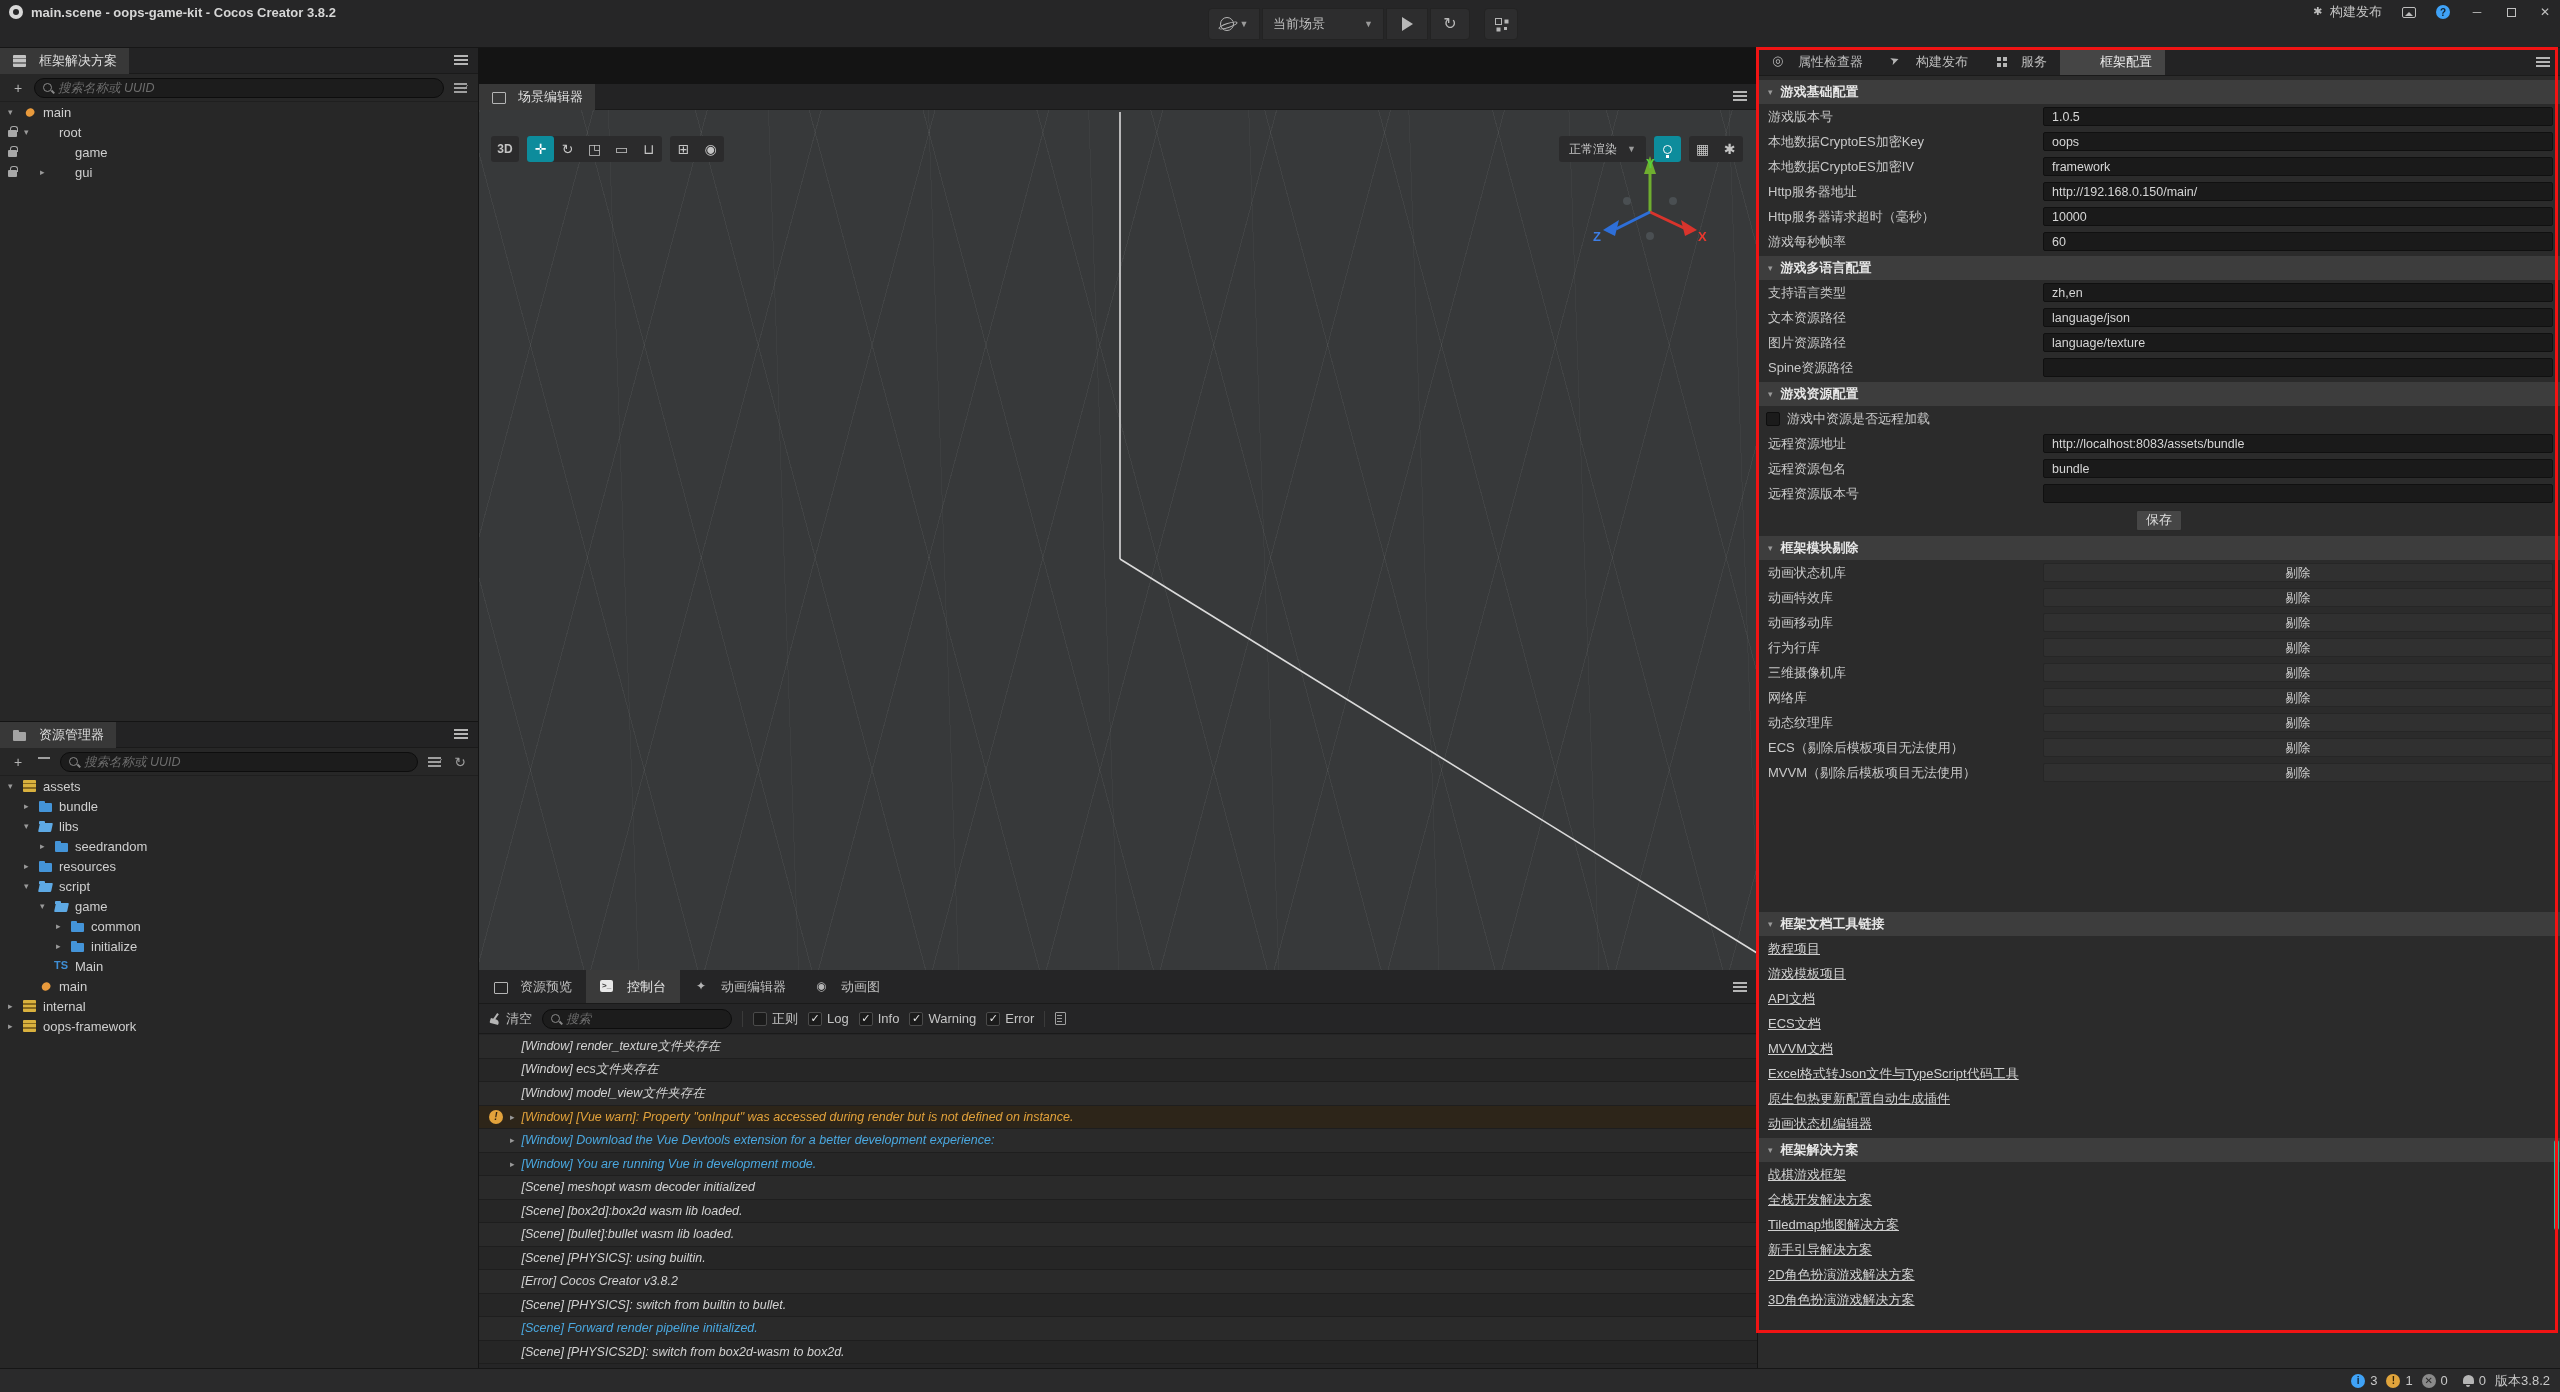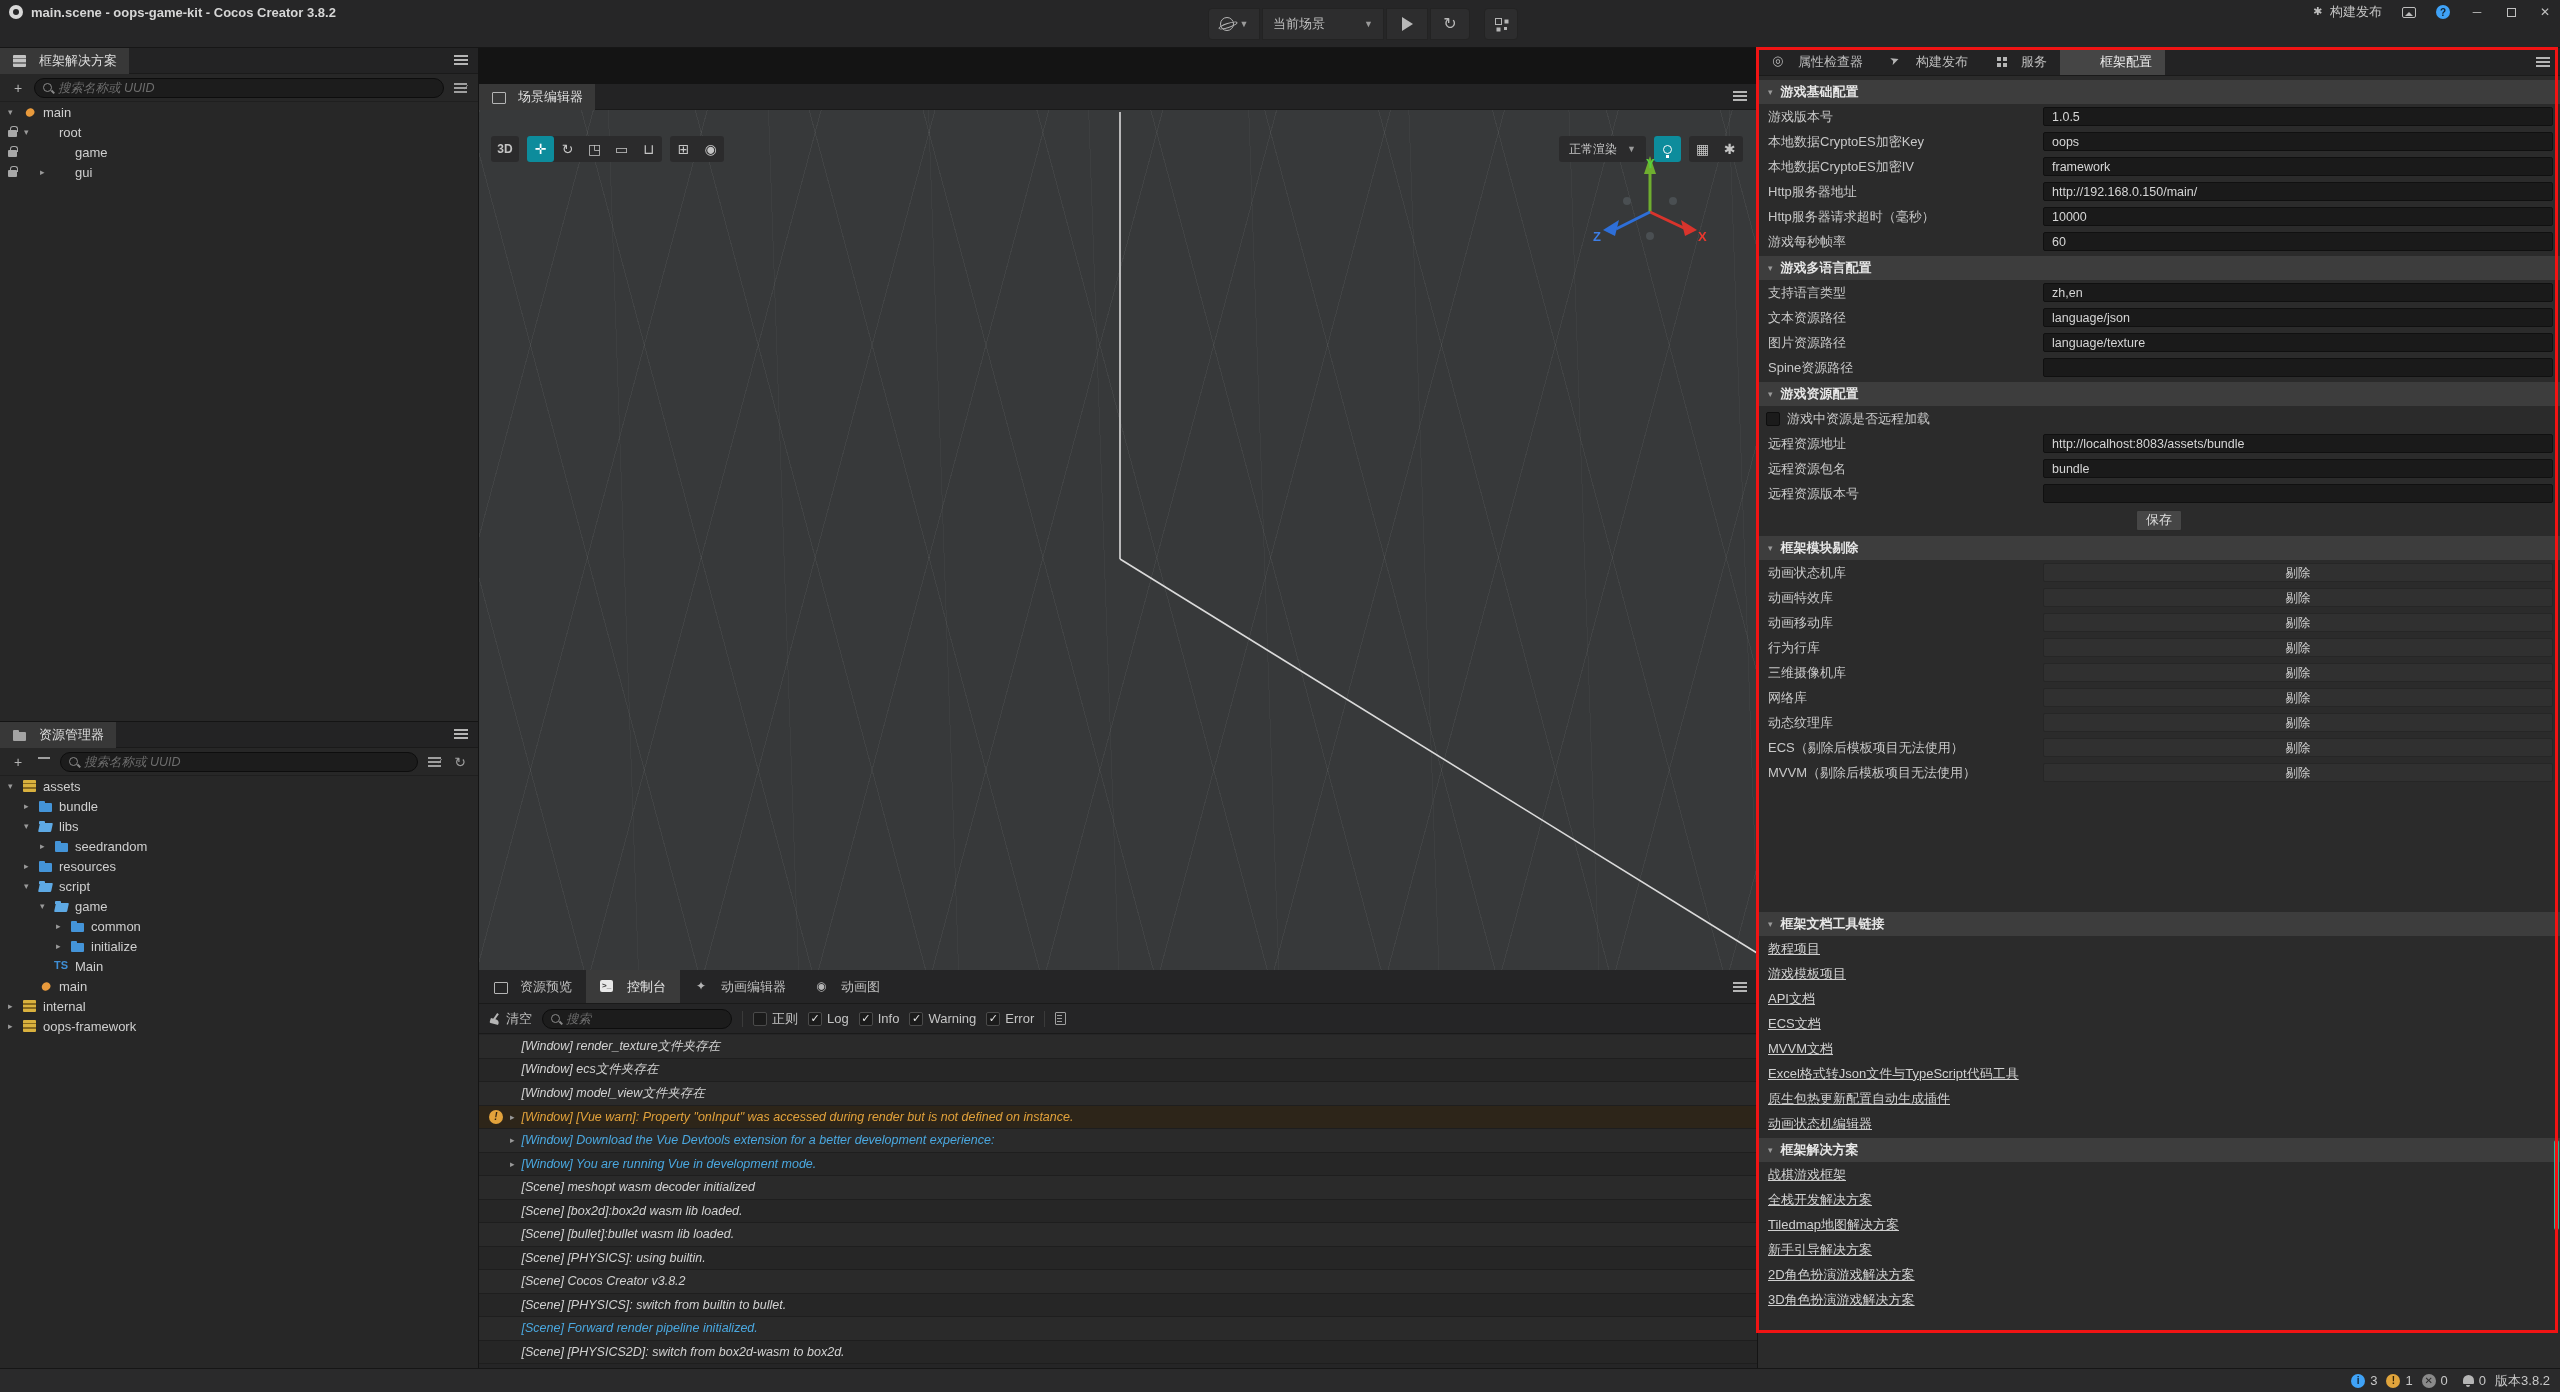--- a/index.html
+++ b/index.html
@@ -549,21 +549,21 @@
     <span class="ltext">[Scene] [bullet]:bullet wasm lib loaded.</span>
   </div>
       <div class="log-row">
     <span class="lbadge" style="visibility: hidden;">!</span>
     <span class="larrow" style="visibility: hidden;">▸</span>
     <span class="ltext">[Scene] [PHYSICS]: using builtin.</span>
   </div>
       <div class="log-row">
     <span class="lbadge" style="visibility: hidden;">!</span>
     <span class="larrow" style="visibility: hidden;">▸</span>
-    <span class="ltext">[Scene] Cocos Creator v3.8.2</span>
+    <span class="ltext">[Error] Cocos Creator v3.8.2</span>
   </div>
       <div class="log-row">
     <span class="lbadge" style="visibility: hidden;">!</span>
     <span class="larrow" style="visibility: hidden;">▸</span>
     <span class="ltext">[Scene] [PHYSICS]: switch from builtin to bullet.</span>
   </div>
       <div class="log-row info">
     <span class="lbadge" style="visibility: hidden;">!</span>
     <span class="larrow" style="visibility: hidden;">▸</span>
     <span class="ltext">[Scene] Forward render pipeline initialized.</span>

